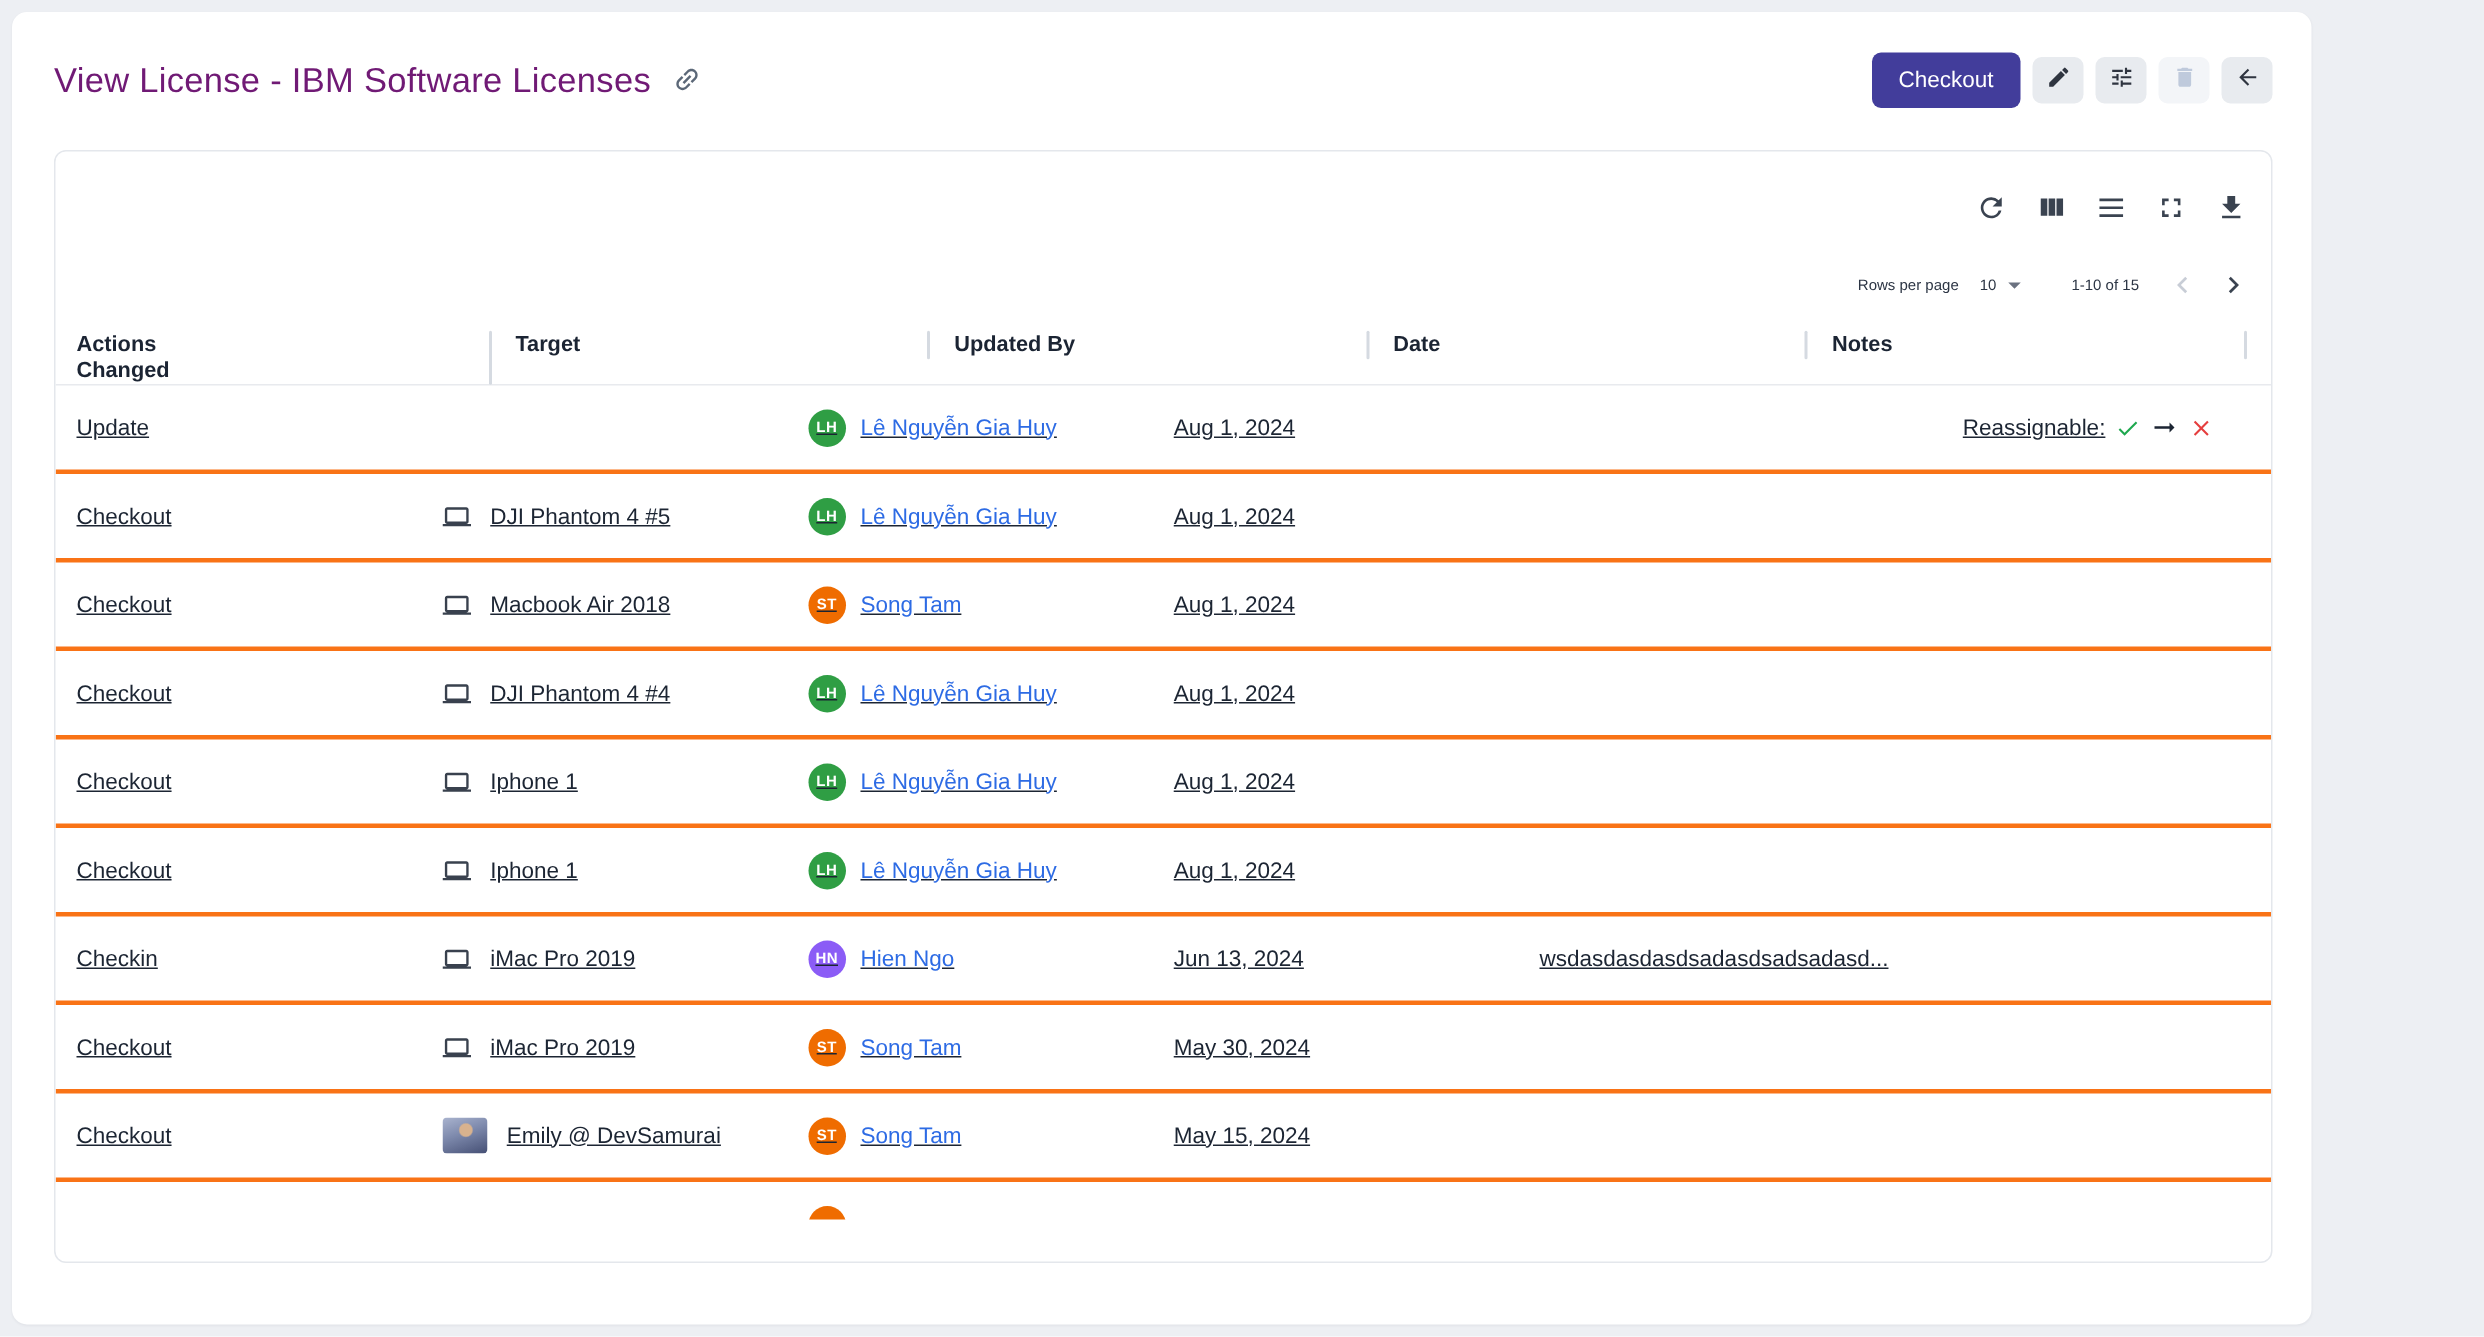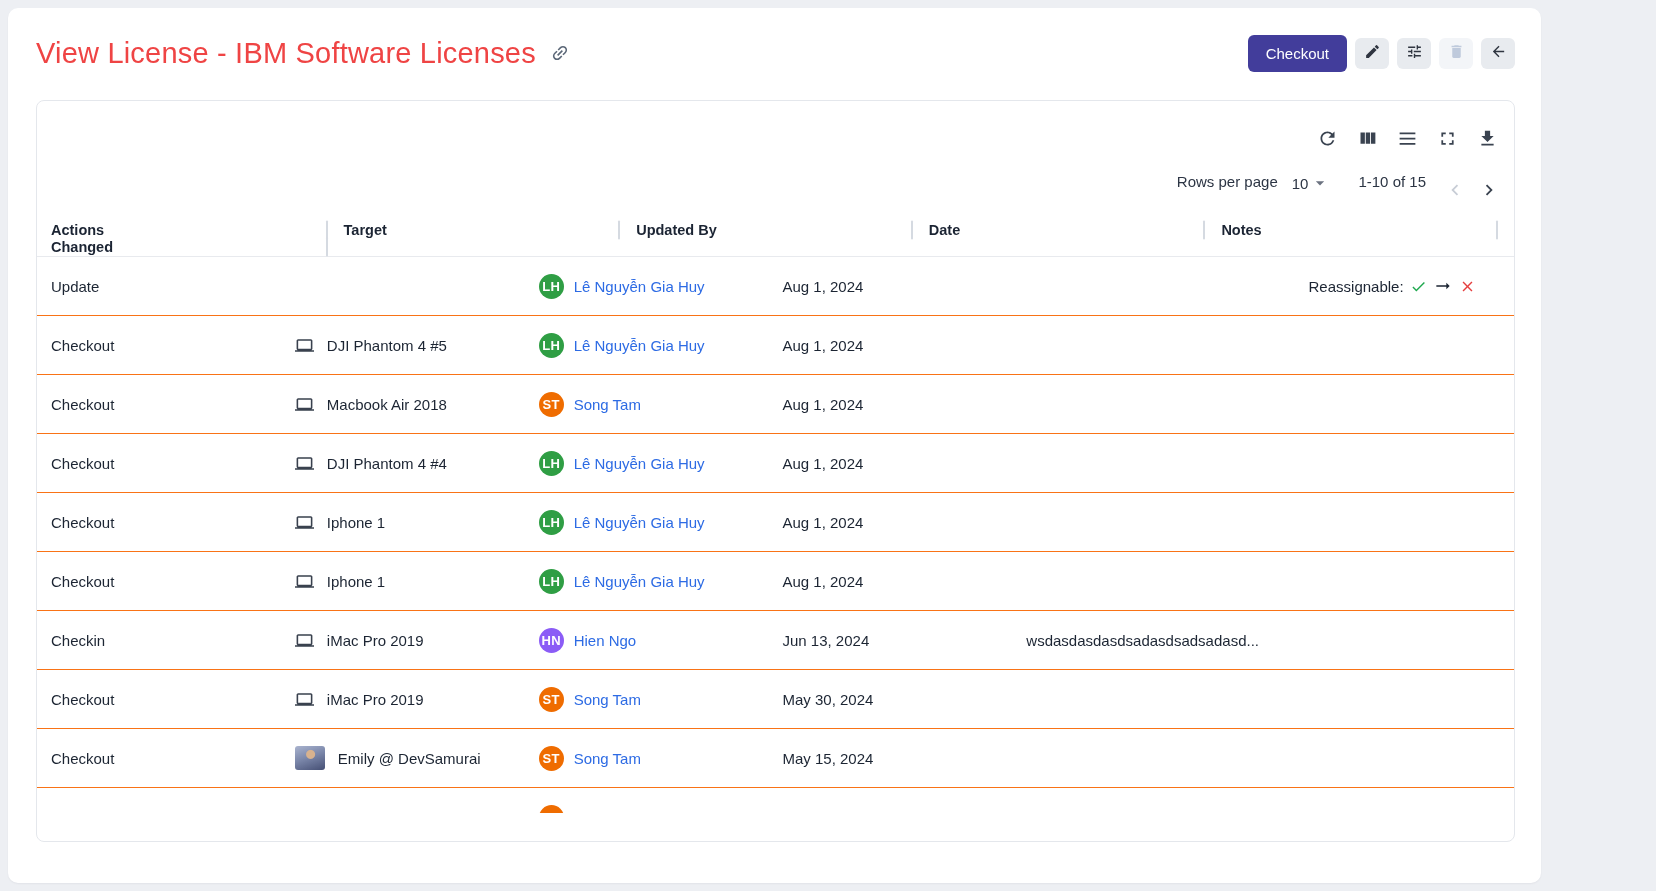--- a/index.html
+++ b/index.html
@@ -21,21 +21,21 @@
     position: absolute; left: 8px; top: 8px;
     width: 1533px; height: 875px;
     background: #fff; border-radius: 10px;
     padding: 24px 26px 0 28px;
     box-shadow: 0 1px 2px rgba(16,24,40,.05);
     overflow: hidden;
   }
   
   .title-row { display: flex; align-items: center; justify-content: space-between; margin-bottom: 26px; }
   .page-title-wrap { display: flex; align-items: center; gap: 14px; }
-  h1 { font-size: 29px; font-weight: 500; color: #ef4444; line-height: 42px; letter-spacing: .2px; }
+  h1 { font-size: 23px; font-weight: 500; color: #701a75; line-height: 42px; letter-spacing: .2px; }
   .link-icon svg { width: 20px; height: 20px; fill: #5c6878; transform: rotate(-45deg); display: block; }
   .link-icon { cursor: pointer; display: flex; align-items: center; }
   .header-actions { display: flex; align-items: center; gap: 8px; }
   .btn-primary {
     background: var(--primary); color: #fff; border: none; cursor: pointer;
     height: 37px; padding: 0 18px; border-radius: 6px; font-size: 15px;
     font-family: inherit;
   }
   .icon-btn {
     width: 34px; height: 31px; border: none; border-radius: 6px;
@@ -62,21 +62,21 @@
   }
   
   .panel {
     position: relative; border: 1px solid #e4e7ec; border-radius: 8px;
     background: #fff; height: 742px; overflow: hidden;
   }
   .panel-toolbar { display: flex; justify-content: flex-end; align-items: center; gap: 18px; padding: 26px 16px 0 0; }
   .tool-btn { background: none; border: none; cursor: pointer; width: 22px; height: 22px; display: flex; align-items: center; justify-content: center; }
   .tool-btn svg { width: 21px; height: 21px; fill: #3a4350; }
   
-  .pagination-row { display: flex; justify-content: flex-end; align-items: flex-start; margin-top: 24px; padding-right: 8px; font-size: 15px; color: #2c3544; }
+  .pagination-row { display: flex; justify-content: flex-end; align-items: center; margin-top: 24px; padding-right: 8px; font-size: 10px; color: #2c3544; }
   .rpp-select { display: inline-flex; align-items: center; gap: 2px; margin-left: 14px; margin-right: 28px; cursor: pointer; }
   .rpp-select svg { width: 20px; height: 20px; fill: #6b7280; }
   .range { margin-right: 12px; }
   .page-btn { width: 34px; height: 34px; border: none; background: none; border-radius: 50%; display: flex; align-items: center; justify-content: center; cursor: pointer; }
   .page-btn svg { width: 22px; height: 22px; fill: #3a4350; }
   .page-btn.disabled svg { fill: #c8cdd6; }
   
   .table-head {
     display: grid; grid-template-columns: repeat(5, 1fr);
     margin-top: 14px; padding-left: 14px; height: 36px; align-items: center;
@@ -84,37 +84,37 @@
   }
   .hcell { font-size: 14.5px; font-weight: 700; color: #1b2433; position: relative; cursor: pointer; }
   .hcell::after {
     content: ""; position: absolute; right: 16px; top: 50%; transform: translateY(-50%);
     width: 2px; height: 19px; background: #d5dae1; border-radius: 1px;
   }
   .rows-clip { height: 556px; overflow: hidden; }
   .trow {
     display: grid; grid-template-columns: repeat(6, 1fr);
     height: 59px; align-items: center; padding-left: 14px;
-    border-bottom: 1px solid #f97316; font-size: 15px; color: #1c2533;
+    border-bottom: 3px solid #f97316; font-size: 15px; color: #1c2533; text-decoration: underline;
   }
   .tcell { display: flex; align-items: center; min-width: 0; }
   .tcell.target { gap: 13px; }
   .tcell.user { gap: 10px; }
   .tcell.notes { overflow: hidden; white-space: nowrap; }
   .tcell.changed { justify-content: center; gap: 6px; }
   .ticon svg { width: 19px; height: 19px; fill: #39414e; display: block; }
   .tphoto {
     width: 30px; height: 24px; border-radius: 3px; flex: none;
     background:
       radial-gradient(circle at 52% 35%, #d8b28e 0 4px, rgba(0,0,0,0) 5px),
       linear-gradient(160deg, #aab4cf 0%, #7c88ab 45%, #454f74 100%);
   }
   .avatar {
     width: 25px; height: 25px; border-radius: 50%; flex: none;
-    color: #fff; font-size: 13px; font-weight: 700; letter-spacing: .3px;
+    color: #fff; font-size: 10px; font-weight: 700; letter-spacing: .3px;
     display: inline-flex; align-items: center; justify-content: center;
   }
   .uname { color: var(--link); cursor: pointer; text-decoration: none; white-space: nowrap; }
   .ic { display: inline-flex; align-items: center; }
   .ic.green svg { width: 17px; height: 17px; fill: var(--check); }
   .ic.dark svg { width: 20px; height: 20px; fill: #1c2533; }
   .ic.red svg { width: 17px; height: 17px; fill: var(--cross); }
 </style>
 </head>
 <body>

